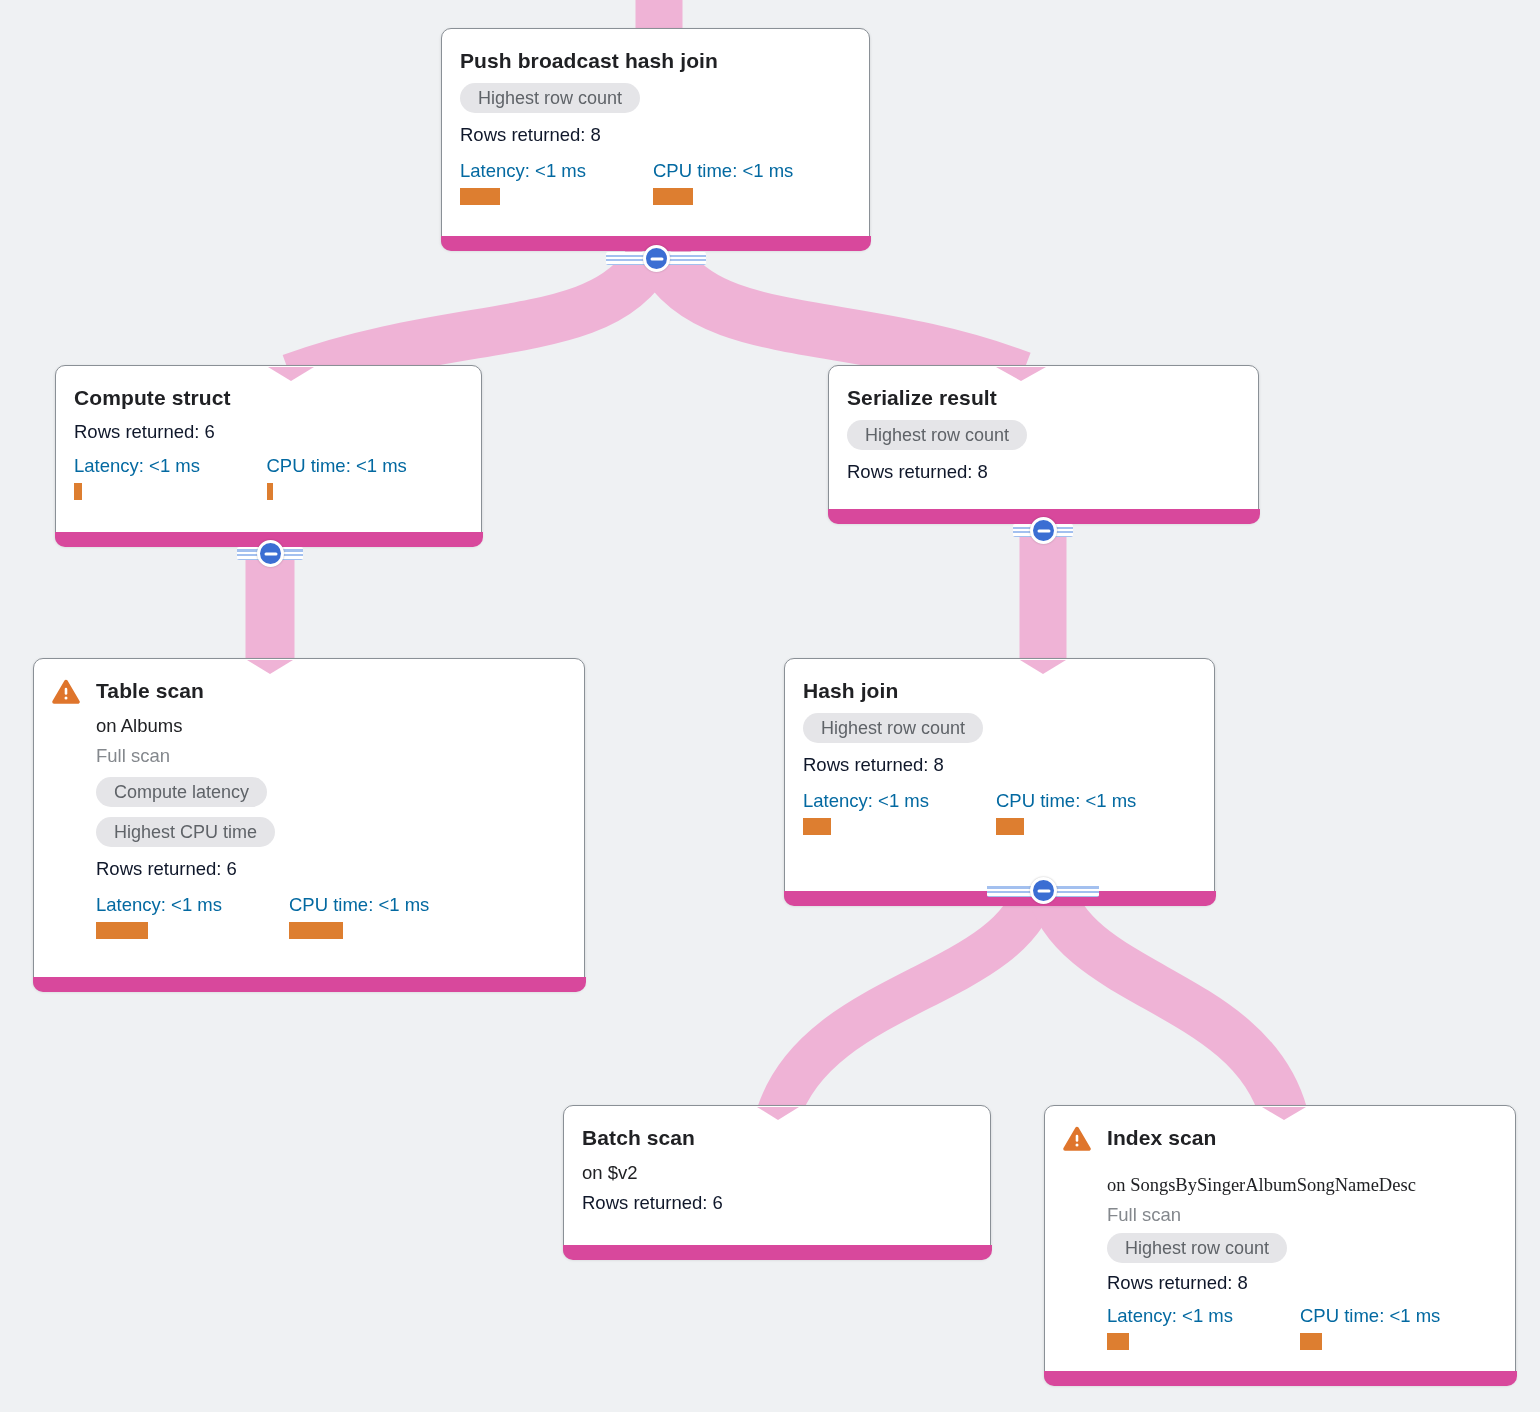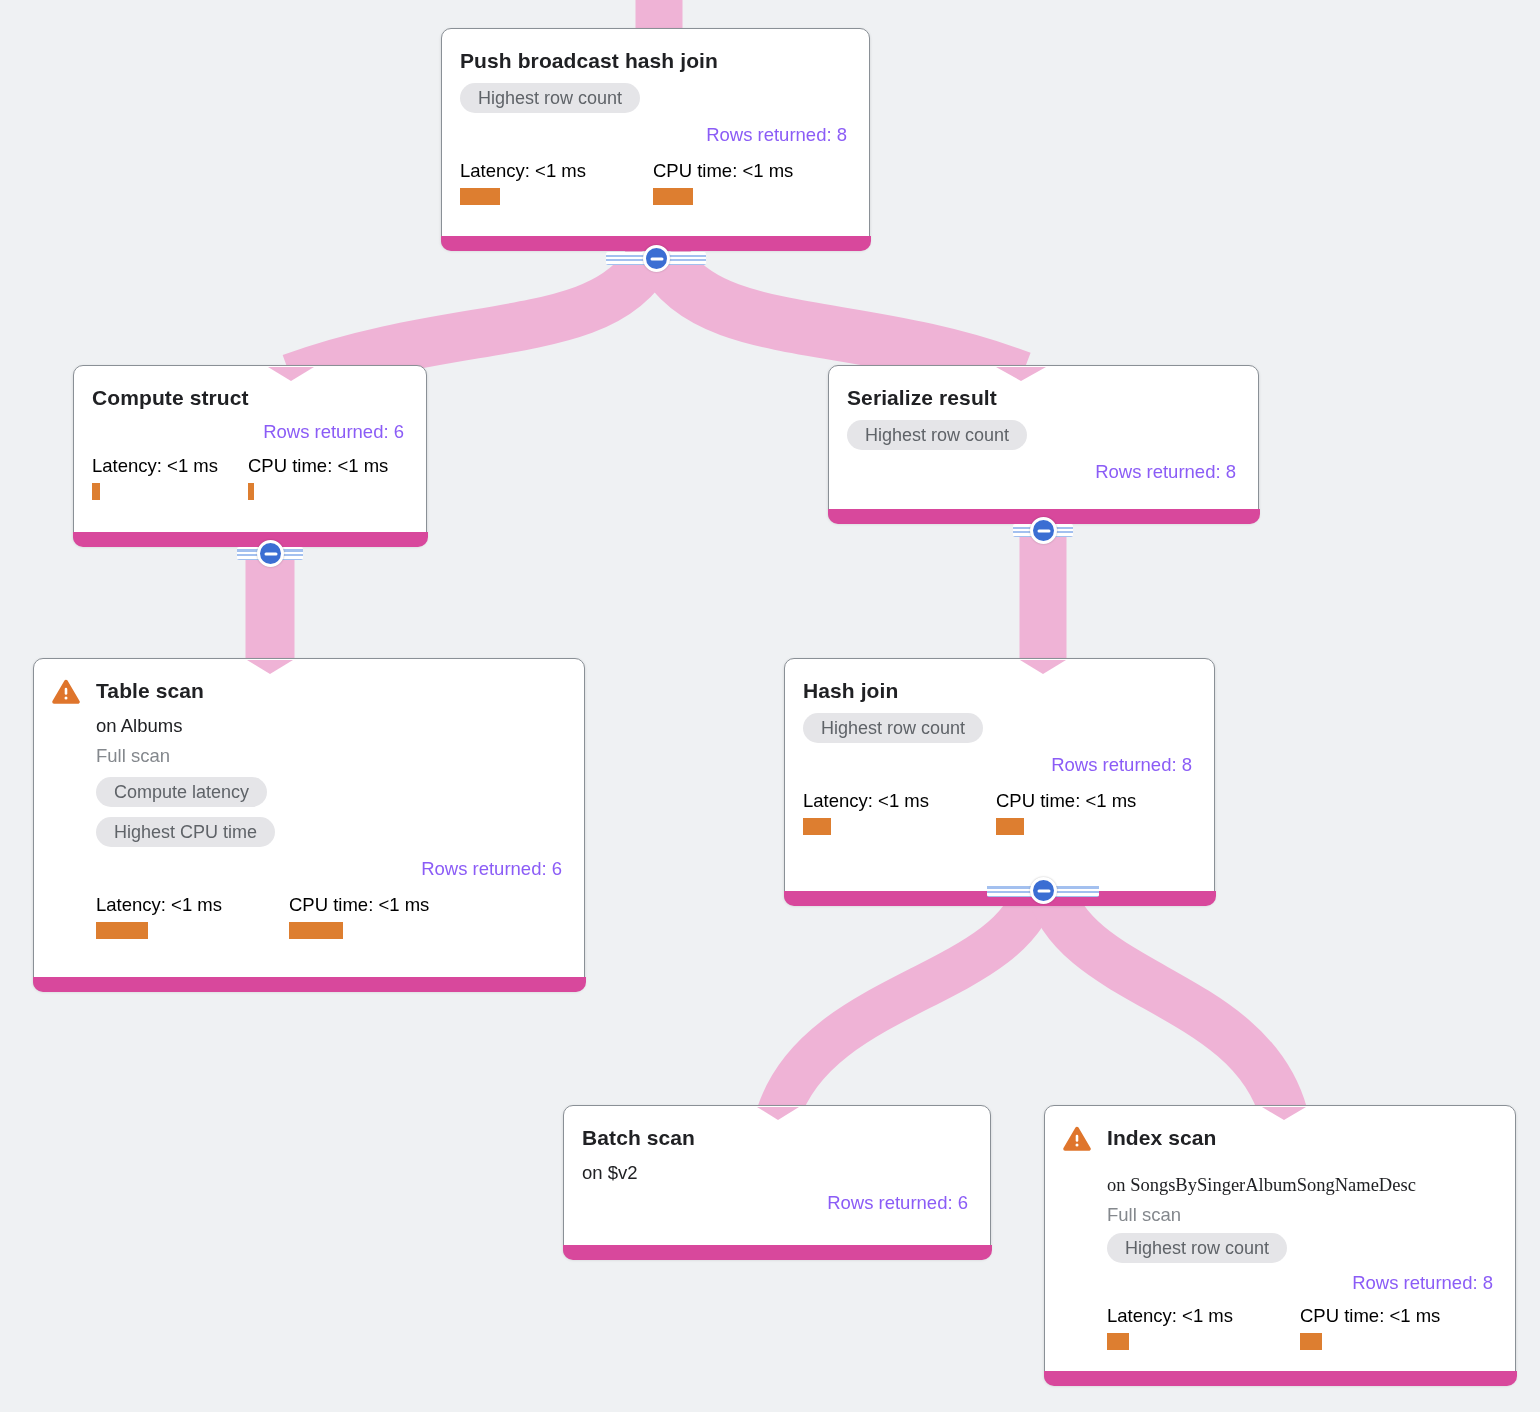--- a/index.html
+++ b/index.html
@@ -34,34 +34,34 @@
     background:#d8489c;
     border-radius:0 0 10px 10px;
   }
   .node-body{padding:17px 22px 0 18px;}
   .node-grid{display:grid;grid-template-columns:44px 1fr;}
   .warn-cell{padding-top:3px;}
   .node-title{
     font-size:21px;font-weight:600;color:#202124;
     letter-spacing:.1px;margin-top:3px;
   }
-  .node-line{font-size:18.5px;margin-top:11px;color:#8b5cf6;text-align:right;}
+  .node-line{font-size:18.5px;margin-top:11px;color:#0f172a;}
   .sub-line{font-size:18.5px;margin-top:12px;color:#202124;}
   .muted-line{font-size:18.5px;margin-top:8px;color:#84888d;}
   .badge{
     display:inline-block;
     background:#e5e5e8;color:#5f6368;
     font-size:18px;font-weight:500;
     padding:6px 18px;border-radius:19px;
     margin-top:10px;
   }
   .badge-row{line-height:1;}
   .metrics{display:flex;margin-top:14px;}
   .metric{width:193px;}
-  .metric-label{font-size:18.5px;color:#000000;}
+  .metric-label{font-size:18.5px;color:#0369a1;}
   .metric-bar{height:17px;background:#dd7e30;margin-top:6px;}
 
   .stripes{
     position:absolute;height:13px;z-index:3;border-radius:2px;
     background:repeating-linear-gradient(180deg,
       #ffffff 0px,#ffffff 2.5px,
       #a3c0ef 2.5px,#a3c0ef 4.6px);
   }
   .collapse{
     position:absolute;z-index:4;
@@ -118,21 +118,21 @@
         </div>
         <div class="metric">
           <div class="metric-label">CPU time: &lt;1 ms</div>
           <div class="metric-bar" style="width: 40px;"></div>
         </div>
       </div>
     </div>
     <div class="accent"></div>
   </div>
 
-  <div class="node" style="left:73px;top:365px;width:354px;height:181px">
+  <div class="node" style="left:55px;top:365px;width:427px;height:181px">
     <div class="node-body">
       <div class="node-title">Compute struct</div>
       <div class="node-line">Rows returned: 6</div>
       <div class="metrics" style="margin-top:12px;">
         <div class="metric">
           <div class="metric-label">Latency: &lt;1 ms</div>
           <div class="metric-bar" style="width: 8px;"></div>
         </div>
         <div class="metric">
           <div class="metric-label">CPU time: &lt;1 ms</div>

